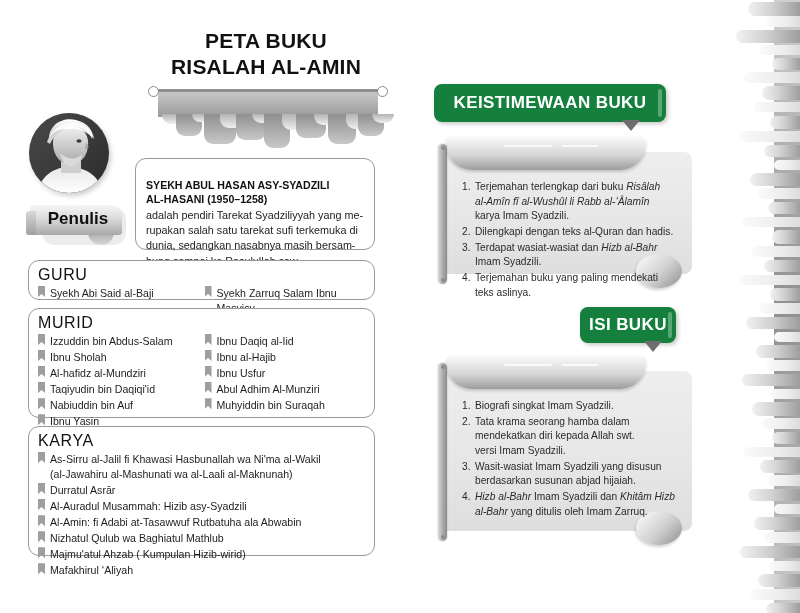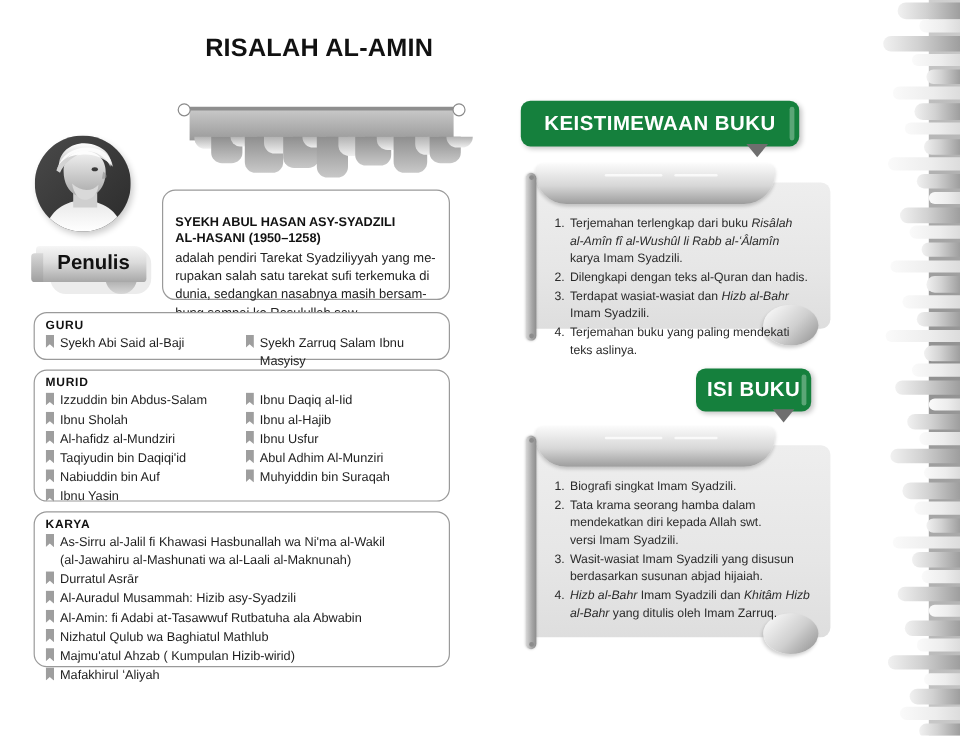--- a/index.html
+++ b/index.html
@@ -148,22 +148,22 @@
 
   
   .card {
     position: absolute;
     border: 1.3px solid #9a9a9a;
     border-radius: 11px;
     background: #ffffff;
     box-sizing: border-box;
   }
   .card-title {
-    font-size: 10px;
-    font-weight: bold;
+    font-size: 16px;
+    font-weight: normal;
     letter-spacing: 0.6px;
     color: #111;
   }
   .bio-name {
     font-size: 10.6px;
     font-weight: bold;
     line-height: 1.35;
     color: #111;
   }
   .bio-text {
@@ -349,20 +349,21 @@
       <div class="edge-bar lt" style="top: 532px; width: 36px; height: 11px;"></div>
       <div class="edge-bar" style="top: 546px; width: 60px; height: 12px;"></div>
       <div class="edge-bar lt" style="top: 561px; width: 30px; height: 10px;"></div>
       <div class="edge-bar" style="top: 574px; width: 42px; height: 13px;"></div>
       <div class="edge-bar lt" style="top: 589px; width: 50px; height: 11px;"></div>
       <div class="edge-bar" style="top: 603px; width: 34px; height: 12px;"></div>
     </div>
 </div>
 
 <div class="header">
+  <div class="title-line">PETA BUKU</div>
   <div class="title-line">RISALAH AL-AMIN</div>
 </div>
 
 <div class="drip-wrap">
   <div class="drip-body"></div>
   <div id="drips">
       <div class="drop" style="left: 14px; top: 28px; width: 30px; height: 10px;"></div>
       <div class="drop dk" style="left: 28px; top: 28px; width: 26px; height: 22px;"></div>
       <div class="drop" style="left: 44px; top: 28px; width: 22px; height: 8px;"></div>
       <div class="drop dk" style="left: 56px; top: 28px; width: 32px; height: 30px;"></div>

